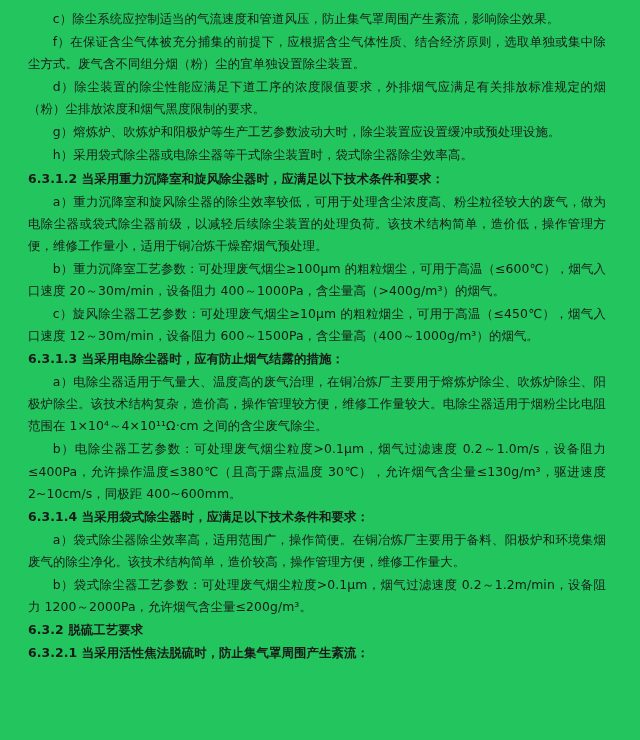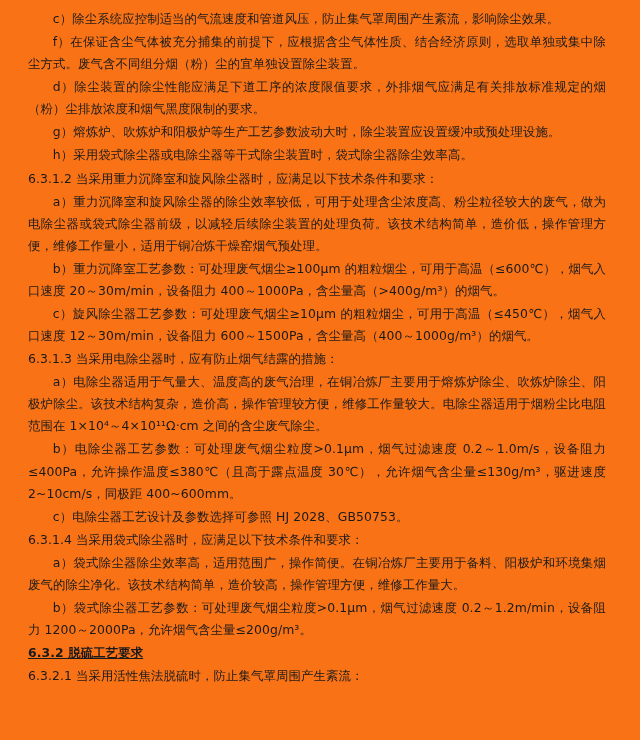--- a/index.html
+++ b/index.html
@@ -12,62 +12,60 @@
     height: 740px;
     overflow: hidden;
     font-family: "DejaVu Sans", sans-serif;
     color: #1a1a1a;
   }
   .page {
     box-sizing: border-box;
     width: 640px;
     height: 740px;
     padding: 8px 34px 0 28px;
-    background: #f97316;
+    background: #22c55e;
   }
   .block {
     font-size: 12.4px;
     line-height: 1.78;
     text-align: justify;
     text-justify: inter-ideograph;
     margin: 0 0 1px 0;
     letter-spacing: 0.1px;
   }
   
   .item {
     padding-left: 0;
     text-indent: 2em;
   }
   .clause-head {
     text-indent: 0;
     padding-left: 0;
-    font-weight: normal;
+    font-weight: bold;
   }
   .heading {
     text-indent: 0;
     padding-left: 0;
     font-weight: bold;
-    text-decoration: underline;
   }
 </style>
 </head>
 <body>
 
 <div class="page">
   <p class="block item">c）除尘系统应控制适当的气流速度和管道风压，防止集气罩周围产生紊流，影响除尘效果。</p>
   <p class="block item">f）在保证含尘气体被充分捕集的前提下，应根据含尘气体性质、结合经济原则，选取单独或集中除尘方式。废气含不同组分烟（粉）尘的宜单独设置除尘装置。</p>
   <p class="block item">d）除尘装置的除尘性能应满足下道工序的浓度限值要求，外排烟气应满足有关排放标准规定的烟（粉）尘排放浓度和烟气黑度限制的要求。</p>
   <p class="block item">g）熔炼炉、吹炼炉和阳极炉等生产工艺参数波动大时，除尘装置应设置缓冲或预处理设施。</p>
   <p class="block item">h）采用袋式除尘器或电除尘器等干式除尘装置时，袋式除尘器除尘效率高。</p>
   <p class="block clause-head">6.3.1.2 当采用重力沉降室和旋风除尘器时，应满足以下技术条件和要求：</p>
   <p class="block item">a）重力沉降室和旋风除尘器的除尘效率较低，可用于处理含尘浓度高、粉尘粒径较大的废气，做为电除尘器或袋式除尘器前级，以减轻后续除尘装置的处理负荷。该技术结构简单，造价低，操作管理方便，维修工作量小，适用于铜冶炼干燥窑烟气预处理。</p>
   <p class="block item">b）重力沉降室工艺参数：可处理废气烟尘≥100μm 的粗粒烟尘，可用于高温（≤600℃），烟气入口速度 20～30m/min，设备阻力 400～1000Pa，含尘量高（&gt;400g/m³）的烟气。</p>
   <p class="block item">c）旋风除尘器工艺参数：可处理废气烟尘≥10μm 的粗粒烟尘，可用于高温（≤450℃），烟气入口速度 12～30m/min，设备阻力 600～1500Pa，含尘量高（400～1000g/m³）的烟气。</p>
   <p class="block clause-head">6.3.1.3 当采用电除尘器时，应有防止烟气结露的措施：</p>
   <p class="block item">a）电除尘器适用于气量大、温度高的废气治理，在铜冶炼厂主要用于熔炼炉除尘、吹炼炉除尘、阳极炉除尘。该技术结构复杂，造价高，操作管理较方便，维修工作量较大。电除尘器适用于烟粉尘比电阻范围在 1×10⁴～4×10¹¹Ω·cm 之间的含尘废气除尘。</p>
   <p class="block item">b）电除尘器工艺参数：可处理废气烟尘粒度&gt;0.1μm，烟气过滤速度 0.2～1.0m/s，设备阻力≤400Pa，允许操作温度≤380℃（且高于露点温度 30℃），允许烟气含尘量≤130g/m³，驱进速度 2~10cm/s，同极距 400~600mm。</p>
-  <p class="block item">c）电除尘器工艺设计及参数选择可参照 HJ 2028、GB50753。</p>
   <p class="block clause-head">6.3.1.4 当采用袋式除尘器时，应满足以下技术条件和要求：</p>
   <p class="block item">a）袋式除尘器除尘效率高，适用范围广，操作简便。在铜冶炼厂主要用于备料、阳极炉和环境集烟废气的除尘净化。该技术结构简单，造价较高，操作管理方便，维修工作量大。</p>
   <p class="block item">b）袋式除尘器工艺参数：可处理废气烟尘粒度&gt;0.1μm，烟气过滤速度 0.2～1.2m/min，设备阻力 1200～2000Pa，允许烟气含尘量≤200g/m³。</p>
   <p class="block heading">6.3.2 脱硫工艺要求</p>
   <p class="block clause-head">6.3.2.1 当采用活性焦法脱硫时，防止集气罩周围产生紊流：</p>
 </div>
 
 </body></html>

